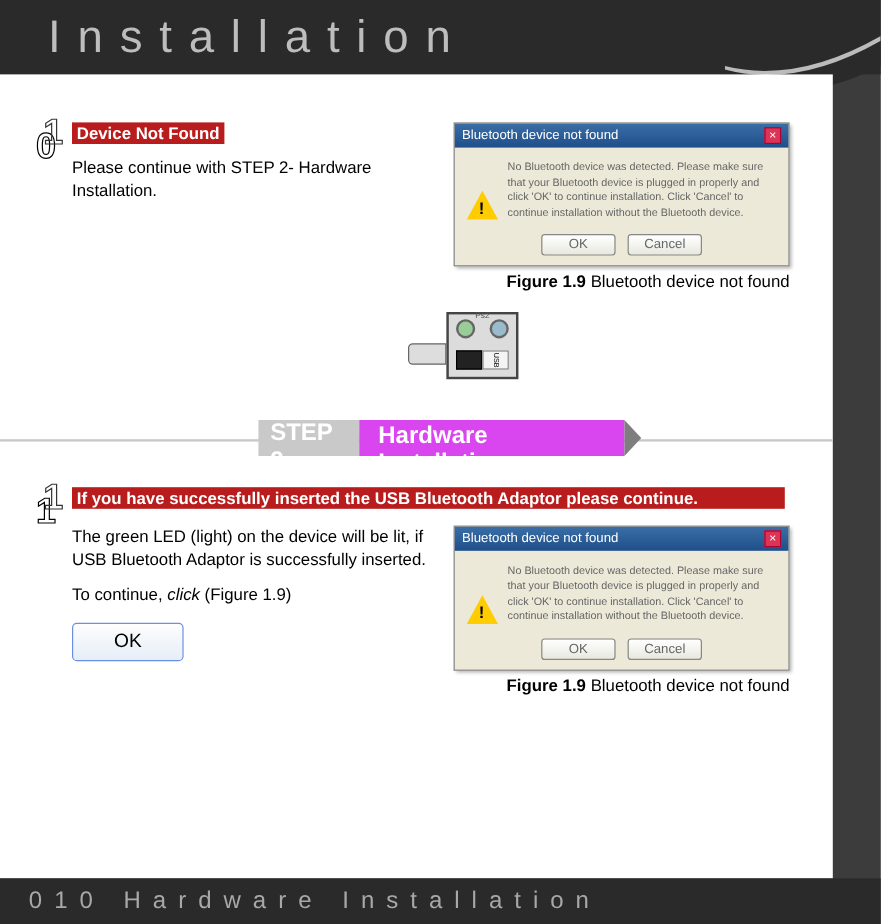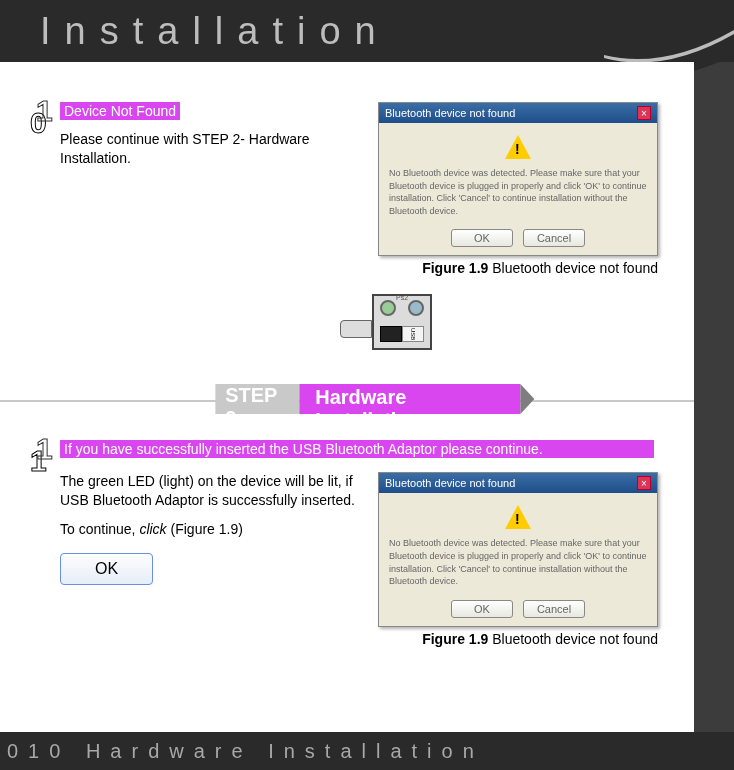--- a/index.html
+++ b/index.html
@@ -64,23 +64,23 @@
     font-weight: 700;
     font-family: Arial, sans-serif;
     color: transparent;
     -webkit-text-stroke: 1px #000;
     position: absolute;
     line-height: 1;
   }
   .num-outline.back { top: 10px; left: 0; }
   .num-outline.front { top: -2px; left: 6px; -webkit-text-stroke: 1px #333; }
   .black-band {
-    background: #d946ef;
+    background: #b91c1c;
     color: #fff;
-    font-weight: 400;
+    font-weight: 700;
     display: inline-block;
     padding: 1px 4px;
     font-size: 14px;
   }
   .black-band.full {
     width: 100%;
     display: block;
   }
   .body-text {
     margin-top: 10px;
@@ -108,22 +108,21 @@
   .dlg-close {
     width: 14px; height: 14px;
     background: #d35; color:#fff;
     font-size: 10px; line-height:14px; text-align:center;
     border:1px solid #a03;
   }
   .dlg-body {
     padding: 10px 10px 8px 10px;
     display: flex;
     gap: 8px;
-    align-items: center;
-    flex-direction: column;
+    align-items: flex-end;
   }
   .warn-tri {
     width: 0; height: 0;
     border-left: 13px solid transparent;
     border-right: 13px solid transparent;
     border-bottom: 24px solid #ffcc00;
     position: relative;
     margin-top: 2px;
   }
   .warn-tri::after {
@@ -242,21 +241,21 @@
     padding:6px 34px;
     font-size:16px;
   }
   .bottom-bar {
     position:absolute; left:0; right:0; bottom:0;
     height:38px; background:#2a2a2a;
     color:#a8a8a8;
     font-size:20px;
     letter-spacing:10px;
     display:flex; align-items:center;
-    padding-left:7px;
+    padding-left:24px;
   }
 </style>
 </head>
 <body>
 
 <div class="top-bar">
   <div class="top-title">Installation</div>
   <div class="top-swoosh">
     <svg viewBox="0 0 130 90">
         <path d="M0,55 Q60,72 130,30 L130,55 Q60,90 0,70 Z" fill="#2a2a2a"></path>

